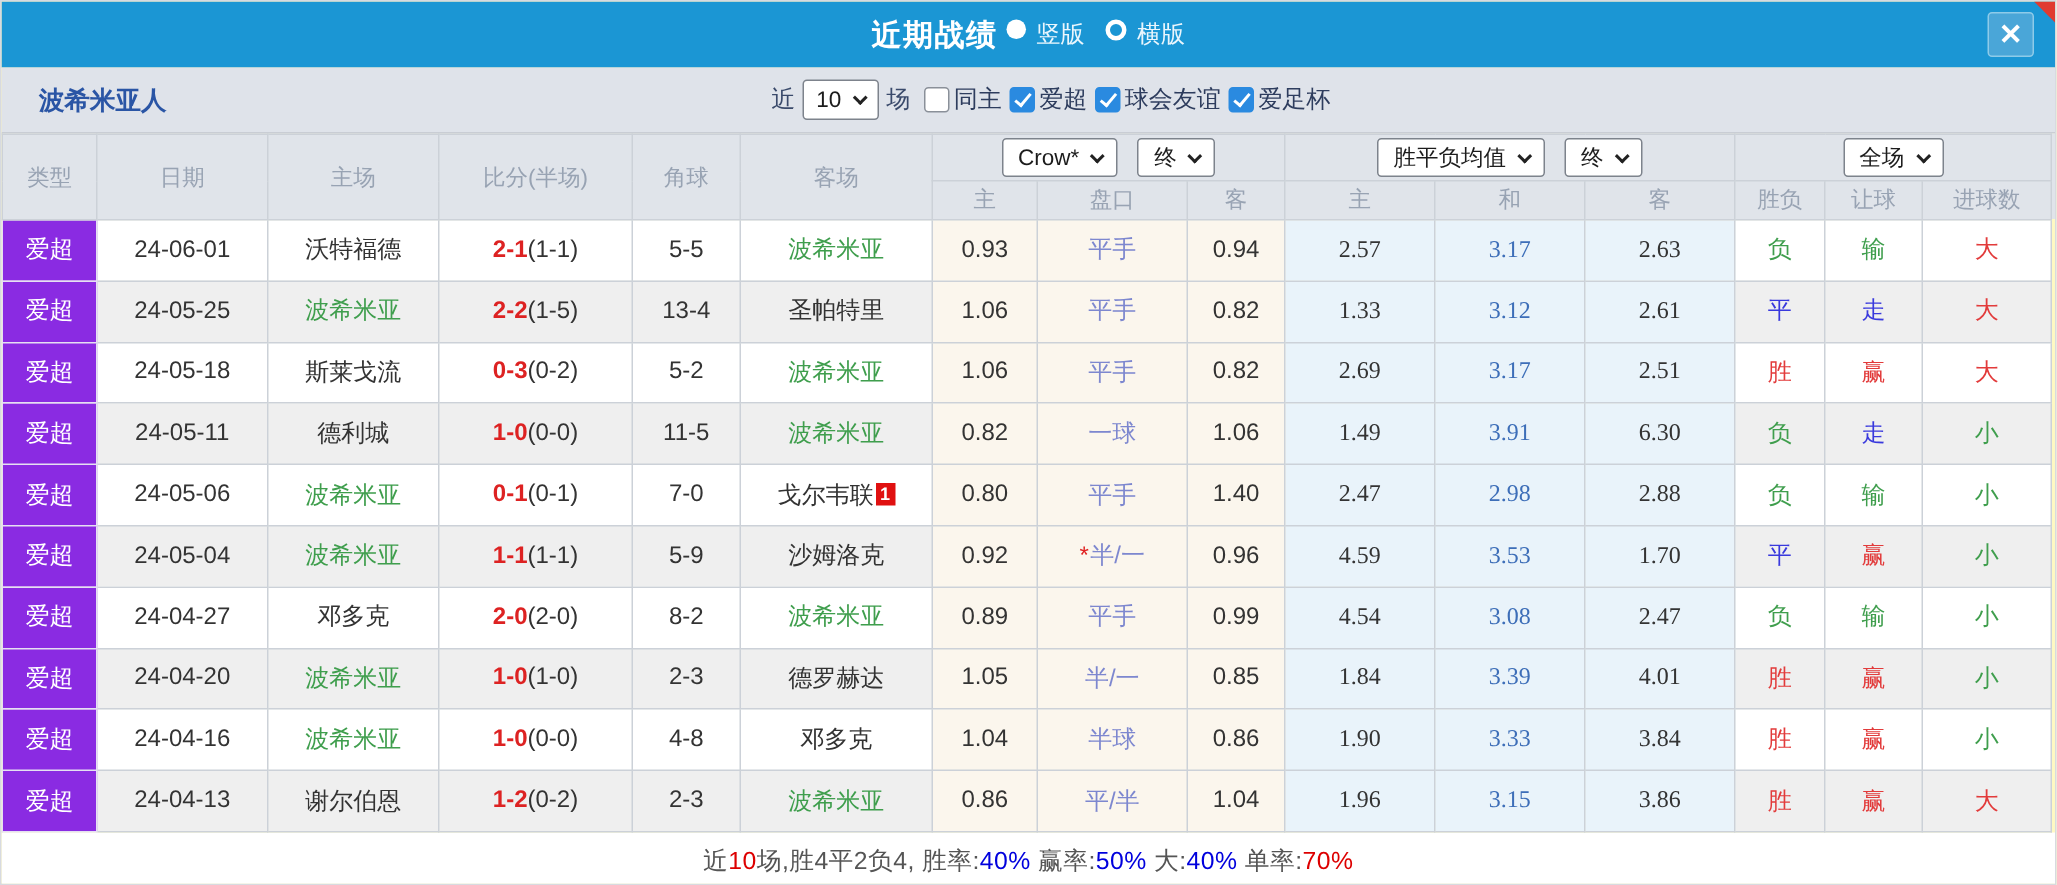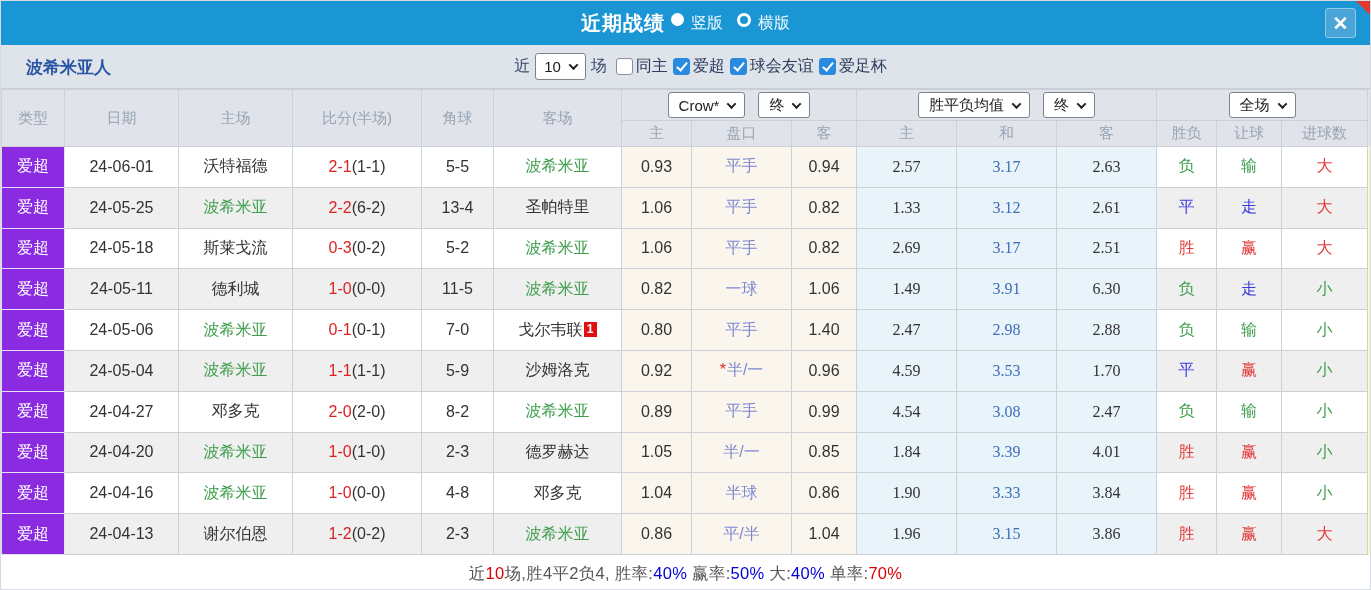--- a/index.html
+++ b/index.html
@@ -46,21 +46,21 @@
   .data-row { height:40.8px; background:#fff; }
   .data-row.alt td.stripe { background:#efefef; }
   td.stripe { background:#fff; }
   .data-row.alt td.stripe { background:#efefef; }
   .c-type { background:#8a2be2; color:#fff; border-color:#e5e0f2; }
   .c-ah { background:#fbf6ed; }
   .c-eu { background:#e9f3fa;font-family:Liberation Serif, serif; }
   .c-draw { color:#3d6eb8; }
   .c-line { color:#7d87cf; }
   .star { color:#e02222; margin-right:1px; }
-  .v-ft { color:#dd2222; }
+  .v-ft { color:#dd2222;font-weight:bold; }
   .v-ht { color:#333; }
   .badge { display:inline-block; background:#e01010; color:#fff; font-size:12px; font-weight:bold; line-height:15px; min-width:13px; padding:0 1px; margin-left:1px; vertical-align:2px; }
 
   
   .footer { height:38px; background:#fff; display:flex; align-items:center; justify-content:center; }
   .summary { font-size:16.5px; color:#555; letter-spacing:0.3px; }
 </style>
 </head>
 <body>
 
@@ -202,21 +202,21 @@
     <td class="c-eu c-draw v-o-draw">3.17</td>
     <td class="c-eu v-o-away">2.63</td>
     <td class="stripe v-res-wdl" style="color: rgb(63, 158, 77);">负</td>
     <td class="stripe v-res-handicap" style="color: rgb(63, 158, 77);">输</td>
     <td class="stripe v-res-goals" style="color: rgb(226, 59, 59);">大</td>
   </tr>
           <tr class="data-row alt">
     <td class="c-type v-type">爱超</td>
     <td class="stripe v-date">24-05-25</td>
     <td class="stripe v-home" style="color: rgb(63, 158, 77);">波希米亚</td>
-    <td class="stripe"><span class="v-ft">2-2</span><span class="v-ht">(6-2)</span></td>
+    <td class="stripe"><span class="v-ft">2-2</span><span class="v-ht">(1-5)</span></td>
     <td class="stripe v-corners">13-4</td>
     <td class="stripe"><span class="v-away-wrap"><span class="v-away">圣帕特里</span></span></td>
     <td class="c-ah v-ah-home">1.06</td>
     <td class="c-ah c-line"><span class="v-ah-line-wrap"><span class="v-ah-line">平手</span></span></td>
     <td class="c-ah v-ah-away">0.82</td>
     <td class="c-eu v-o-home">1.33</td>
     <td class="c-eu c-draw v-o-draw">3.12</td>
     <td class="c-eu v-o-away">2.61</td>
     <td class="stripe v-res-wdl" style="color: rgb(57, 57, 221);">平</td>
     <td class="stripe v-res-handicap" style="color: rgb(57, 57, 221);">走</td>

